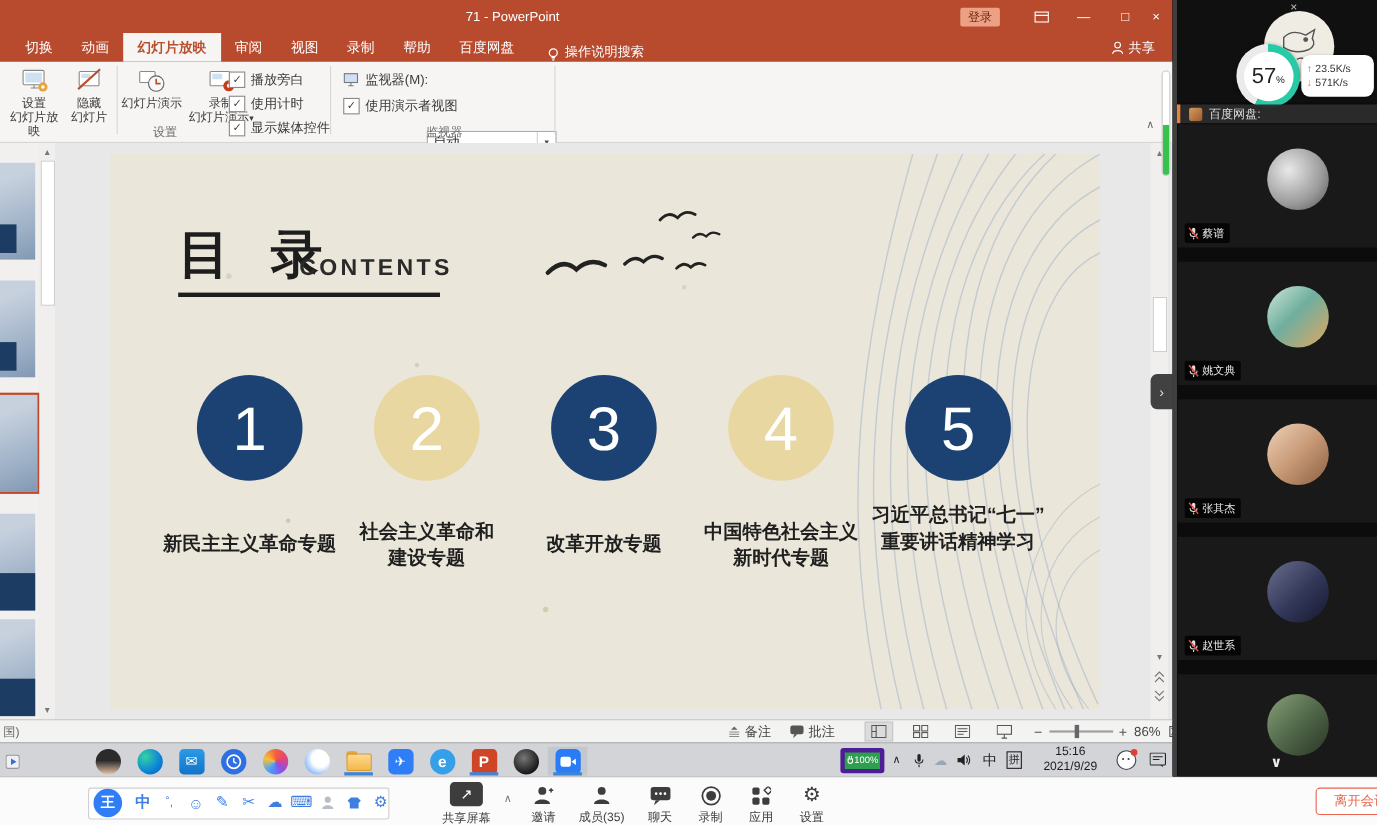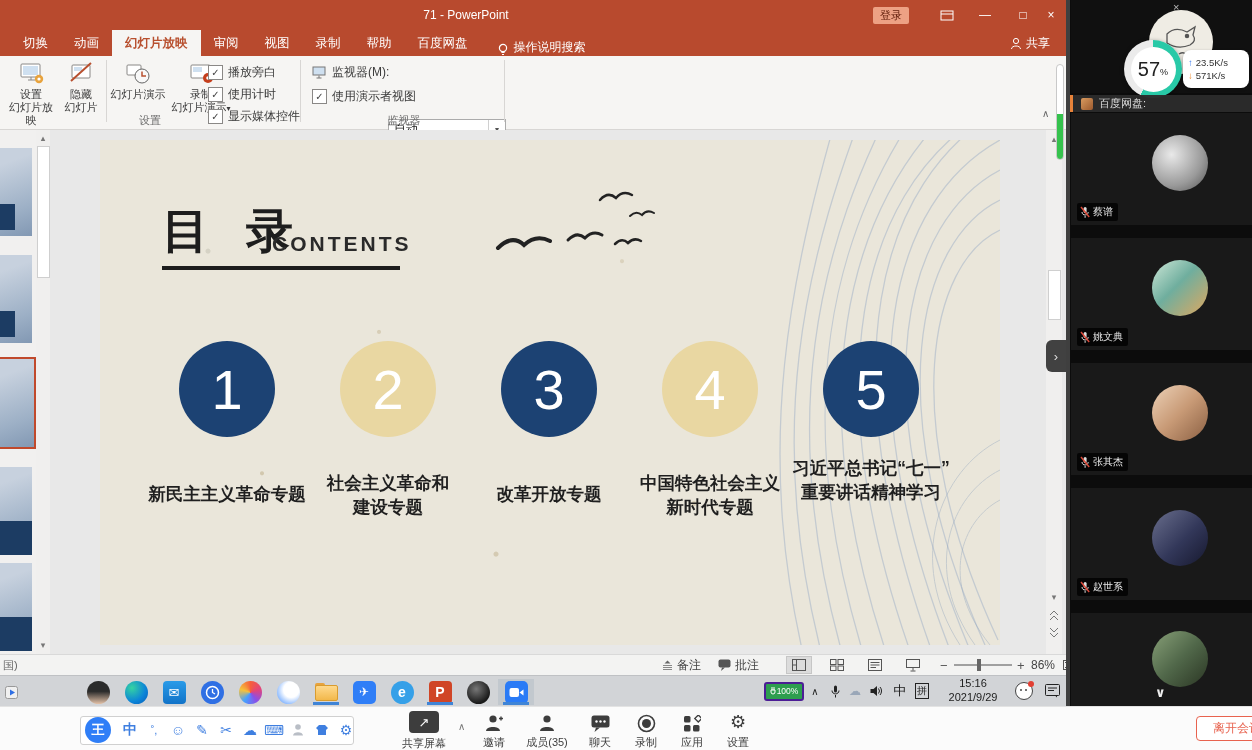--- a/index.html
+++ b/index.html
@@ -439,21 +439,21 @@
     <div class="ic23" style="border-radius:5px;background:#2a7bf6;display:flex;align-items:center;justify-content:center">
       <svg width="15" height="11">
           <rect x="0.5" y="1" width="9.5" height="9" rx="2" fill="#fff"></rect>
           <path d="M10.5 5.5l4-3v6z" fill="#fff"></path>
         </svg>
     </div>
     <div class="runbar"></div>
   </div>
 
   <div class="tray" style="left:764px;width:40px">
-    <div style="width:36px;height:15px;background:#2e9e4f;border:2px solid #4c1d95;border-radius:3px;color:#fff;font-size:8.5px;display:flex;align-items:center;justify-content:center;gap:1px">
+    <div style="width:36px;height:15px;background:#2e9e4f;border:4px solid #4c1d95;border-radius:3px;color:#fff;font-size:8.5px;display:flex;align-items:center;justify-content:center;gap:1px">
       <svg width="6" height="9">
           <path d="M2 0v3M4 0v3M1 3h4v2a2 2 0 01-4 0z" stroke="#fff" fill="none"></path>
         </svg>
       <span>100%</span>
     </div>
   </div>
   <div class="tray" style="left:806px;width:18px;font-size:10px">∧</div>
   <div class="tray" style="left:826px;width:18px">
     <svg width="9" height="13">
         <rect x="3" y="0.5" width="3" height="7" rx="1.5" fill="#222"></rect>

